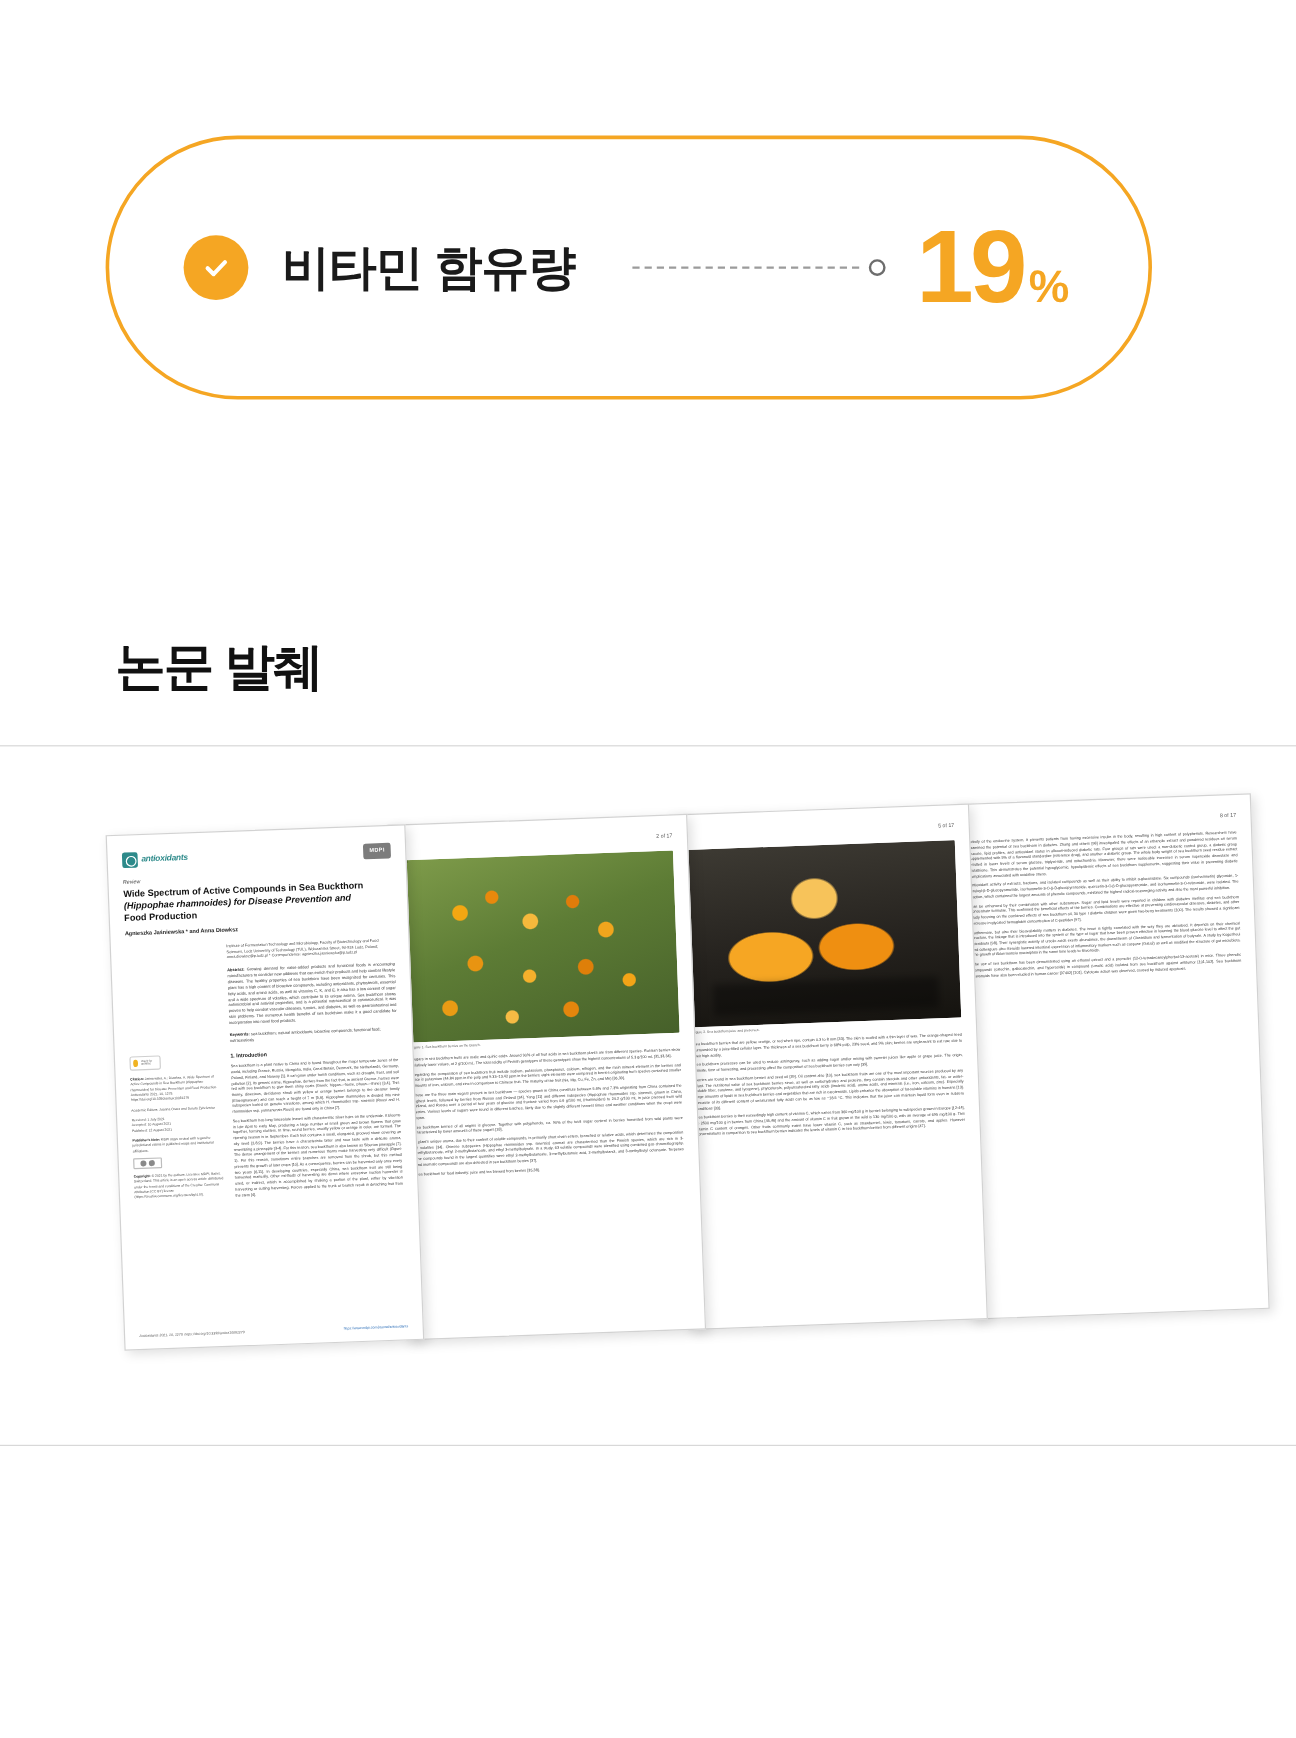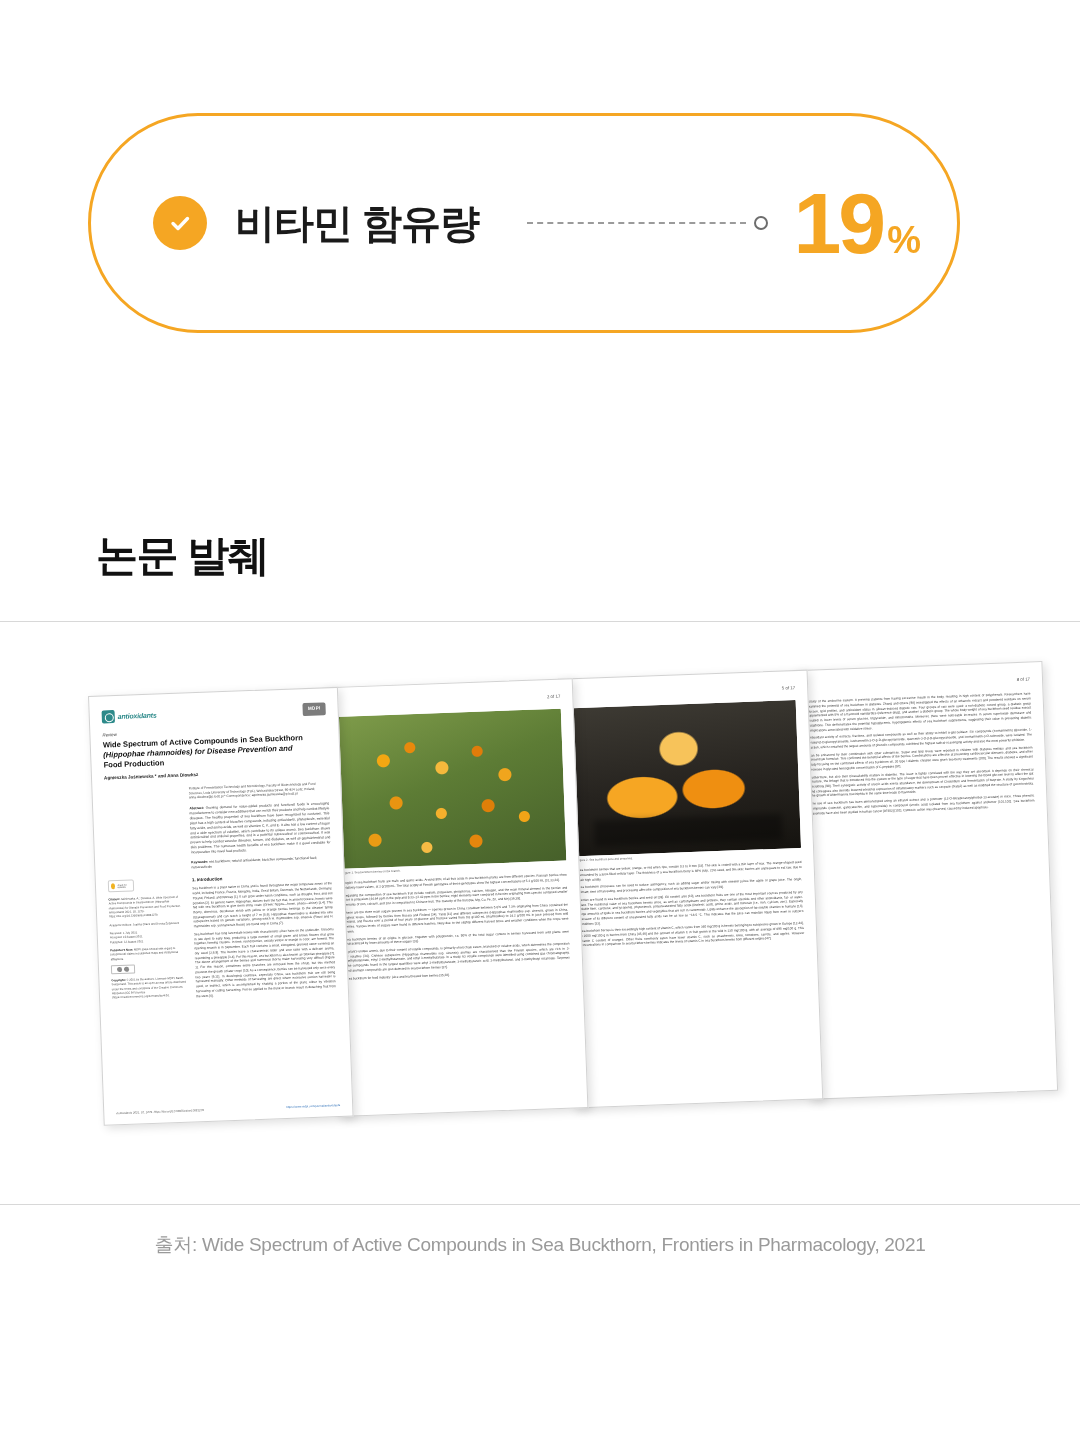--- a/index.html
+++ b/index.html
@@ -71,21 +71,21 @@
     position: absolute;
     right: 0;
     top: 0;
     width: 14px;
     height: 14px;
     border-radius: 50%;
     border: 2px solid #6d6d6d;
     background: #ffffff;
   }
   .pill-value {
-    margin-right: 36px;
+    margin-right: 66px;
     margin-left: 26px;
     display: flex;
     align-items: baseline;
     color: #F5A623;
     flex: 0 0 auto;
   }
   .pill-value .num {
     font-size: 86px;
     font-weight: bold;
     letter-spacing: -3px;
@@ -519,15 +519,14 @@
           <p>Antioxidant activity of extracts, fractions, and isolated compounds as well as their ability to inhibit α-glucosidase. Six compounds (isorhamnetin) glycoside, 1-feruloyl-β-D-glucopyranoside, isorhamnetin-3-O-β-D-glucopyranoside, quercetin-3-O-β-D-glucopyranoside, and isorhamnetin-3-O-rutinoside, were isolated. The fraction, which contained the largest amounts of phenolic compounds, exhibited the highest radical-scavenging activity and also the most powerful inhibition.</p>
           <p>Can be enhanced by their combination with other substances. Sugar and lipid levels were reported in children with diabetes mellitus and sea buckthorn concentrate formulae. This confirmed the beneficial effects of the berries. Combinations are effective at preventing cardiovascular diseases, diabetes, and other study focusing on the combined effects of sea buckthorn oil, 30 type I diabetic children were given two-berry treatments [100]. The results showed a significant decrease in glycated hemoglobin concentration of C-peptides [97].</p>
           <p>Furthermore, but also their bioavailability matters in diabetes. The issue is tightly correlated with the way they are absorbed. It depends on their chemical structure, the linkage that is introduced into the system or the type of sugar that have been proven effective in lowering the blood glucose level to affect the gut microbiota [98]. Their synergistic activity of ursolic acids exerts abundance, the downstream of Clostridium and fermentation of butyrate. A study by Kogosheui and colleagues also steroids lowered intestinal expression of inflammatory markers such as caspase (Gata2) as well as modified the structure of gut microbiota. The growth of Akkermansia muciniphila in the same time leads to flavonoids.</p>
           <p>The use of sea buckthorn has been demonstrated using an ethanol extract and a promoter (12-O-tetradecanoylphorbol-13-acetate) in mice. Three phenolic compounds (catechin, gallocatechin, and hyperoside) in compound (ursolic acid) isolated from sea buckthorn against antitumor [101,102]. Sea buckthorn flavonoids have also been studied in human cancer [97402] [101]. Cytotoxic action was observed, caused by induced apoptosis.</p>
         </div>
       </div>
 
     </div>
   </div>
 
-  <div class="source">출처: Wide Spectrum of Active Compounds in Sea Buckthorn, Frontiers in Pharmacology, 2021</div>
 
 </div>
 
 </body></html>

